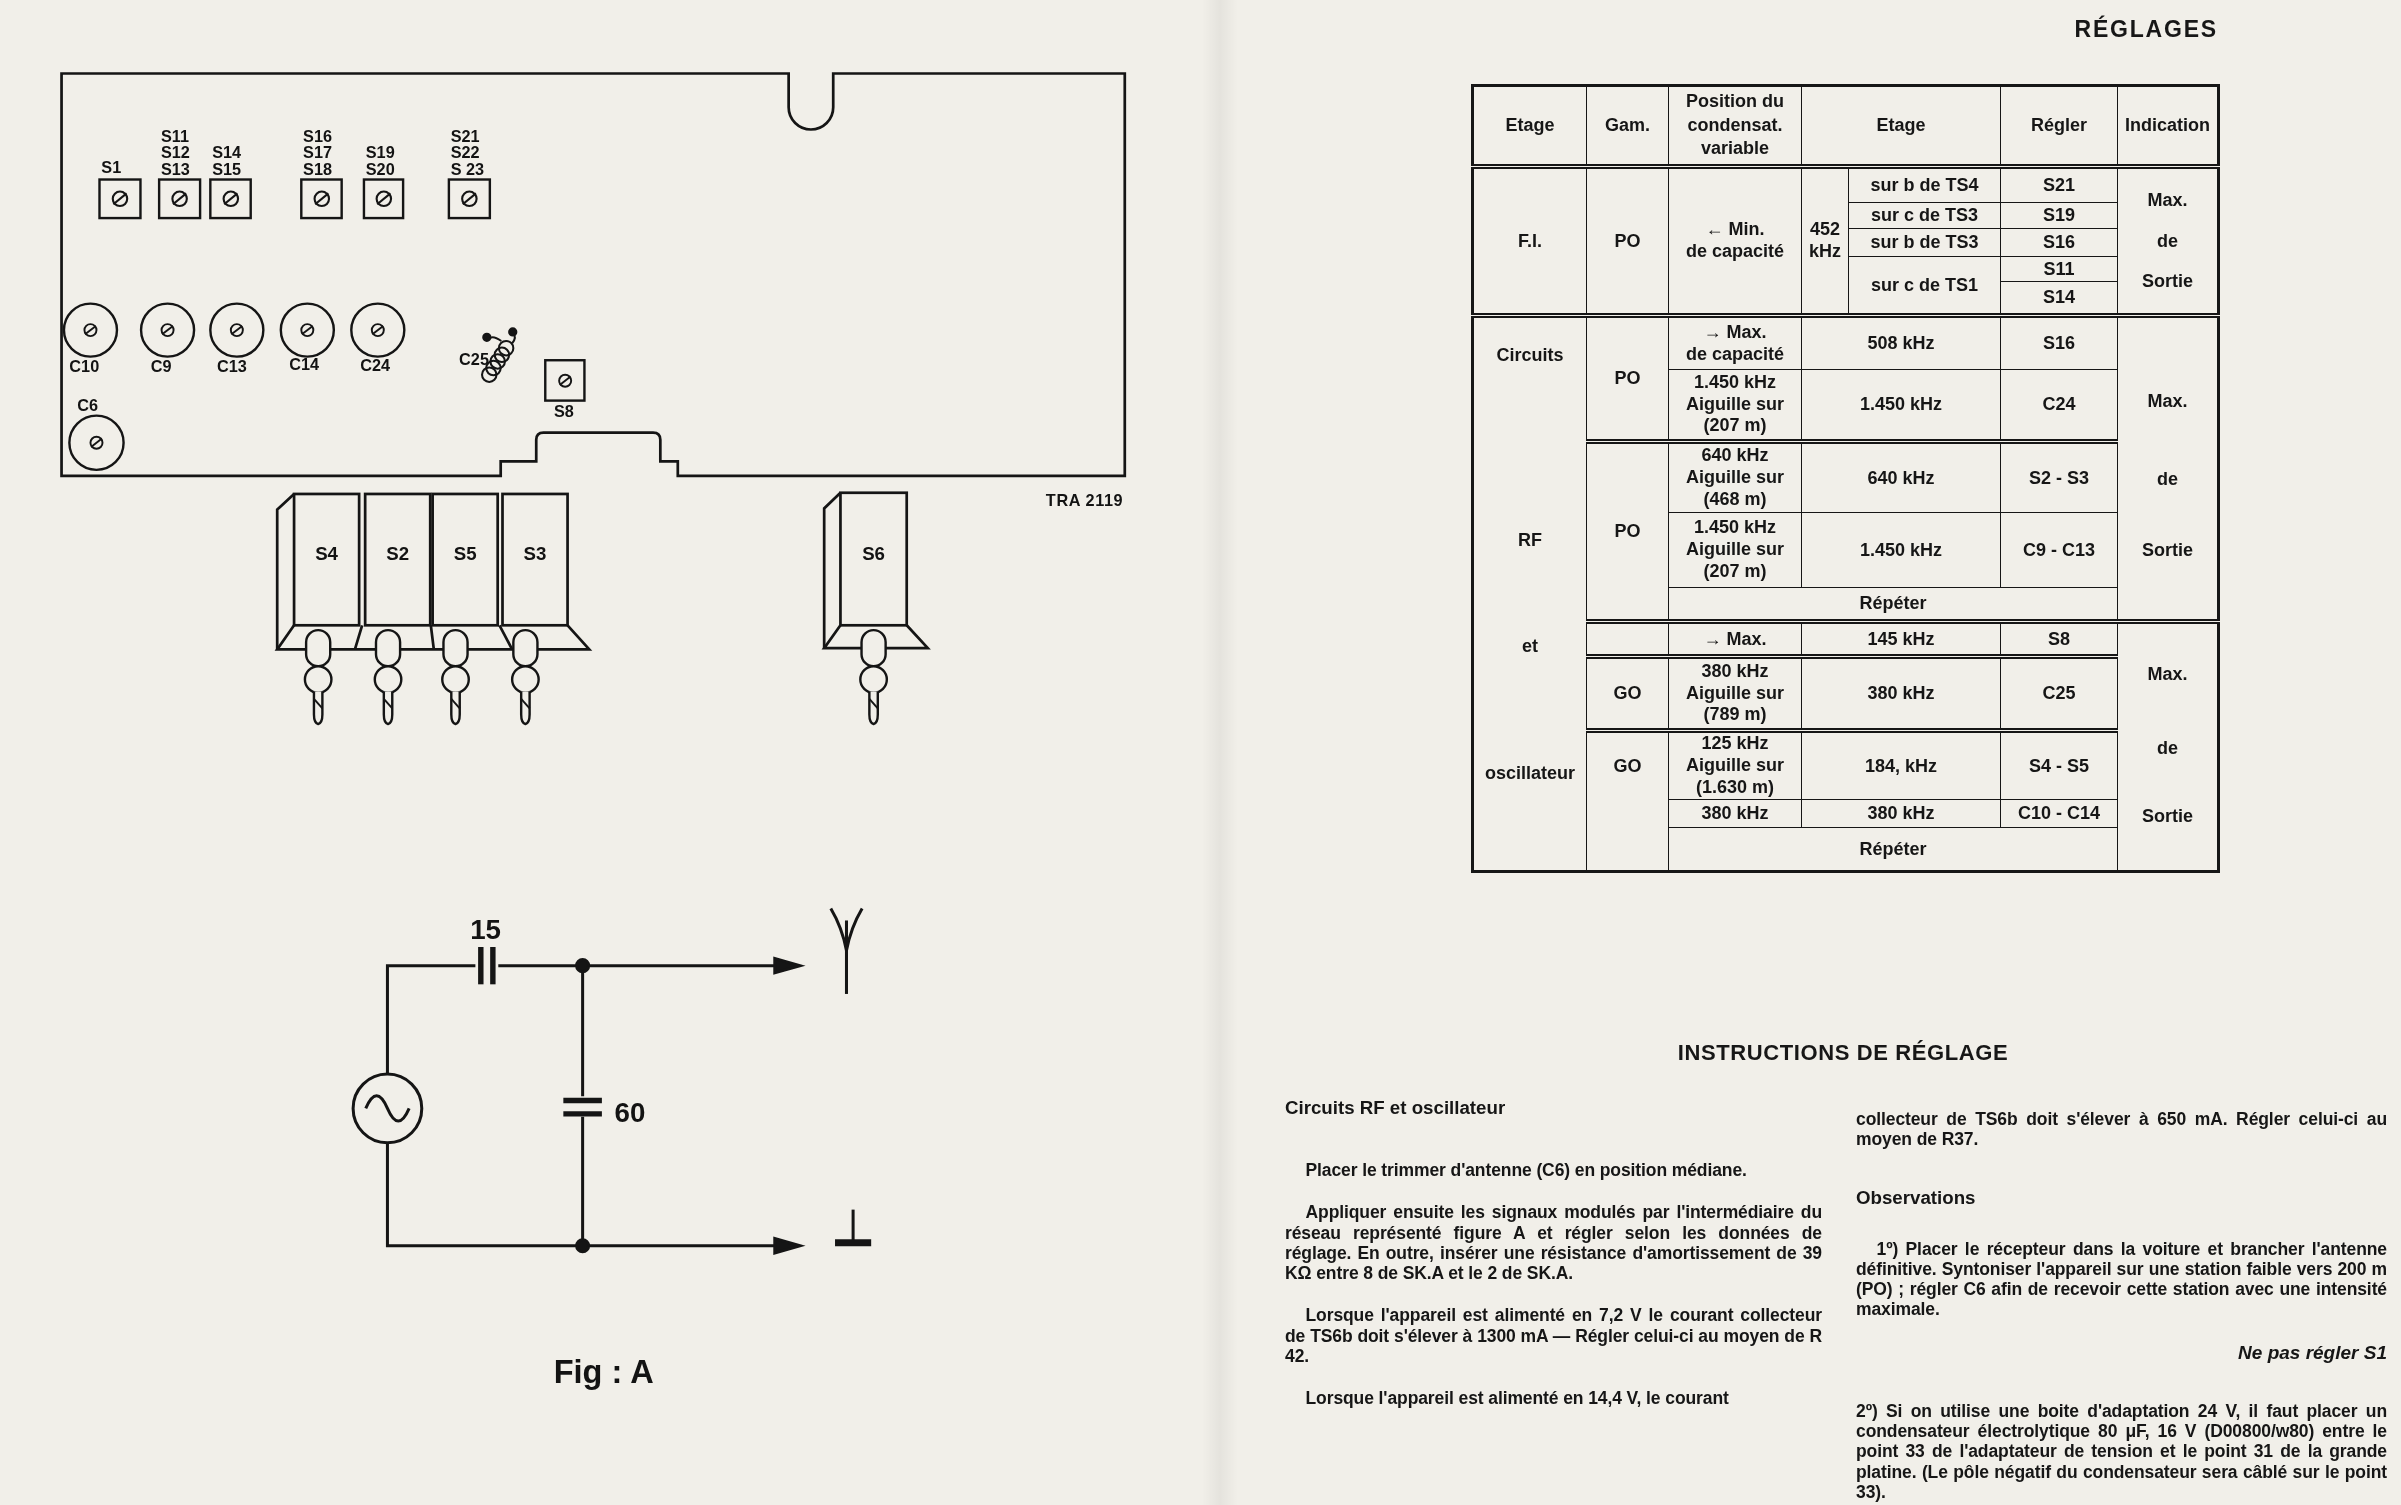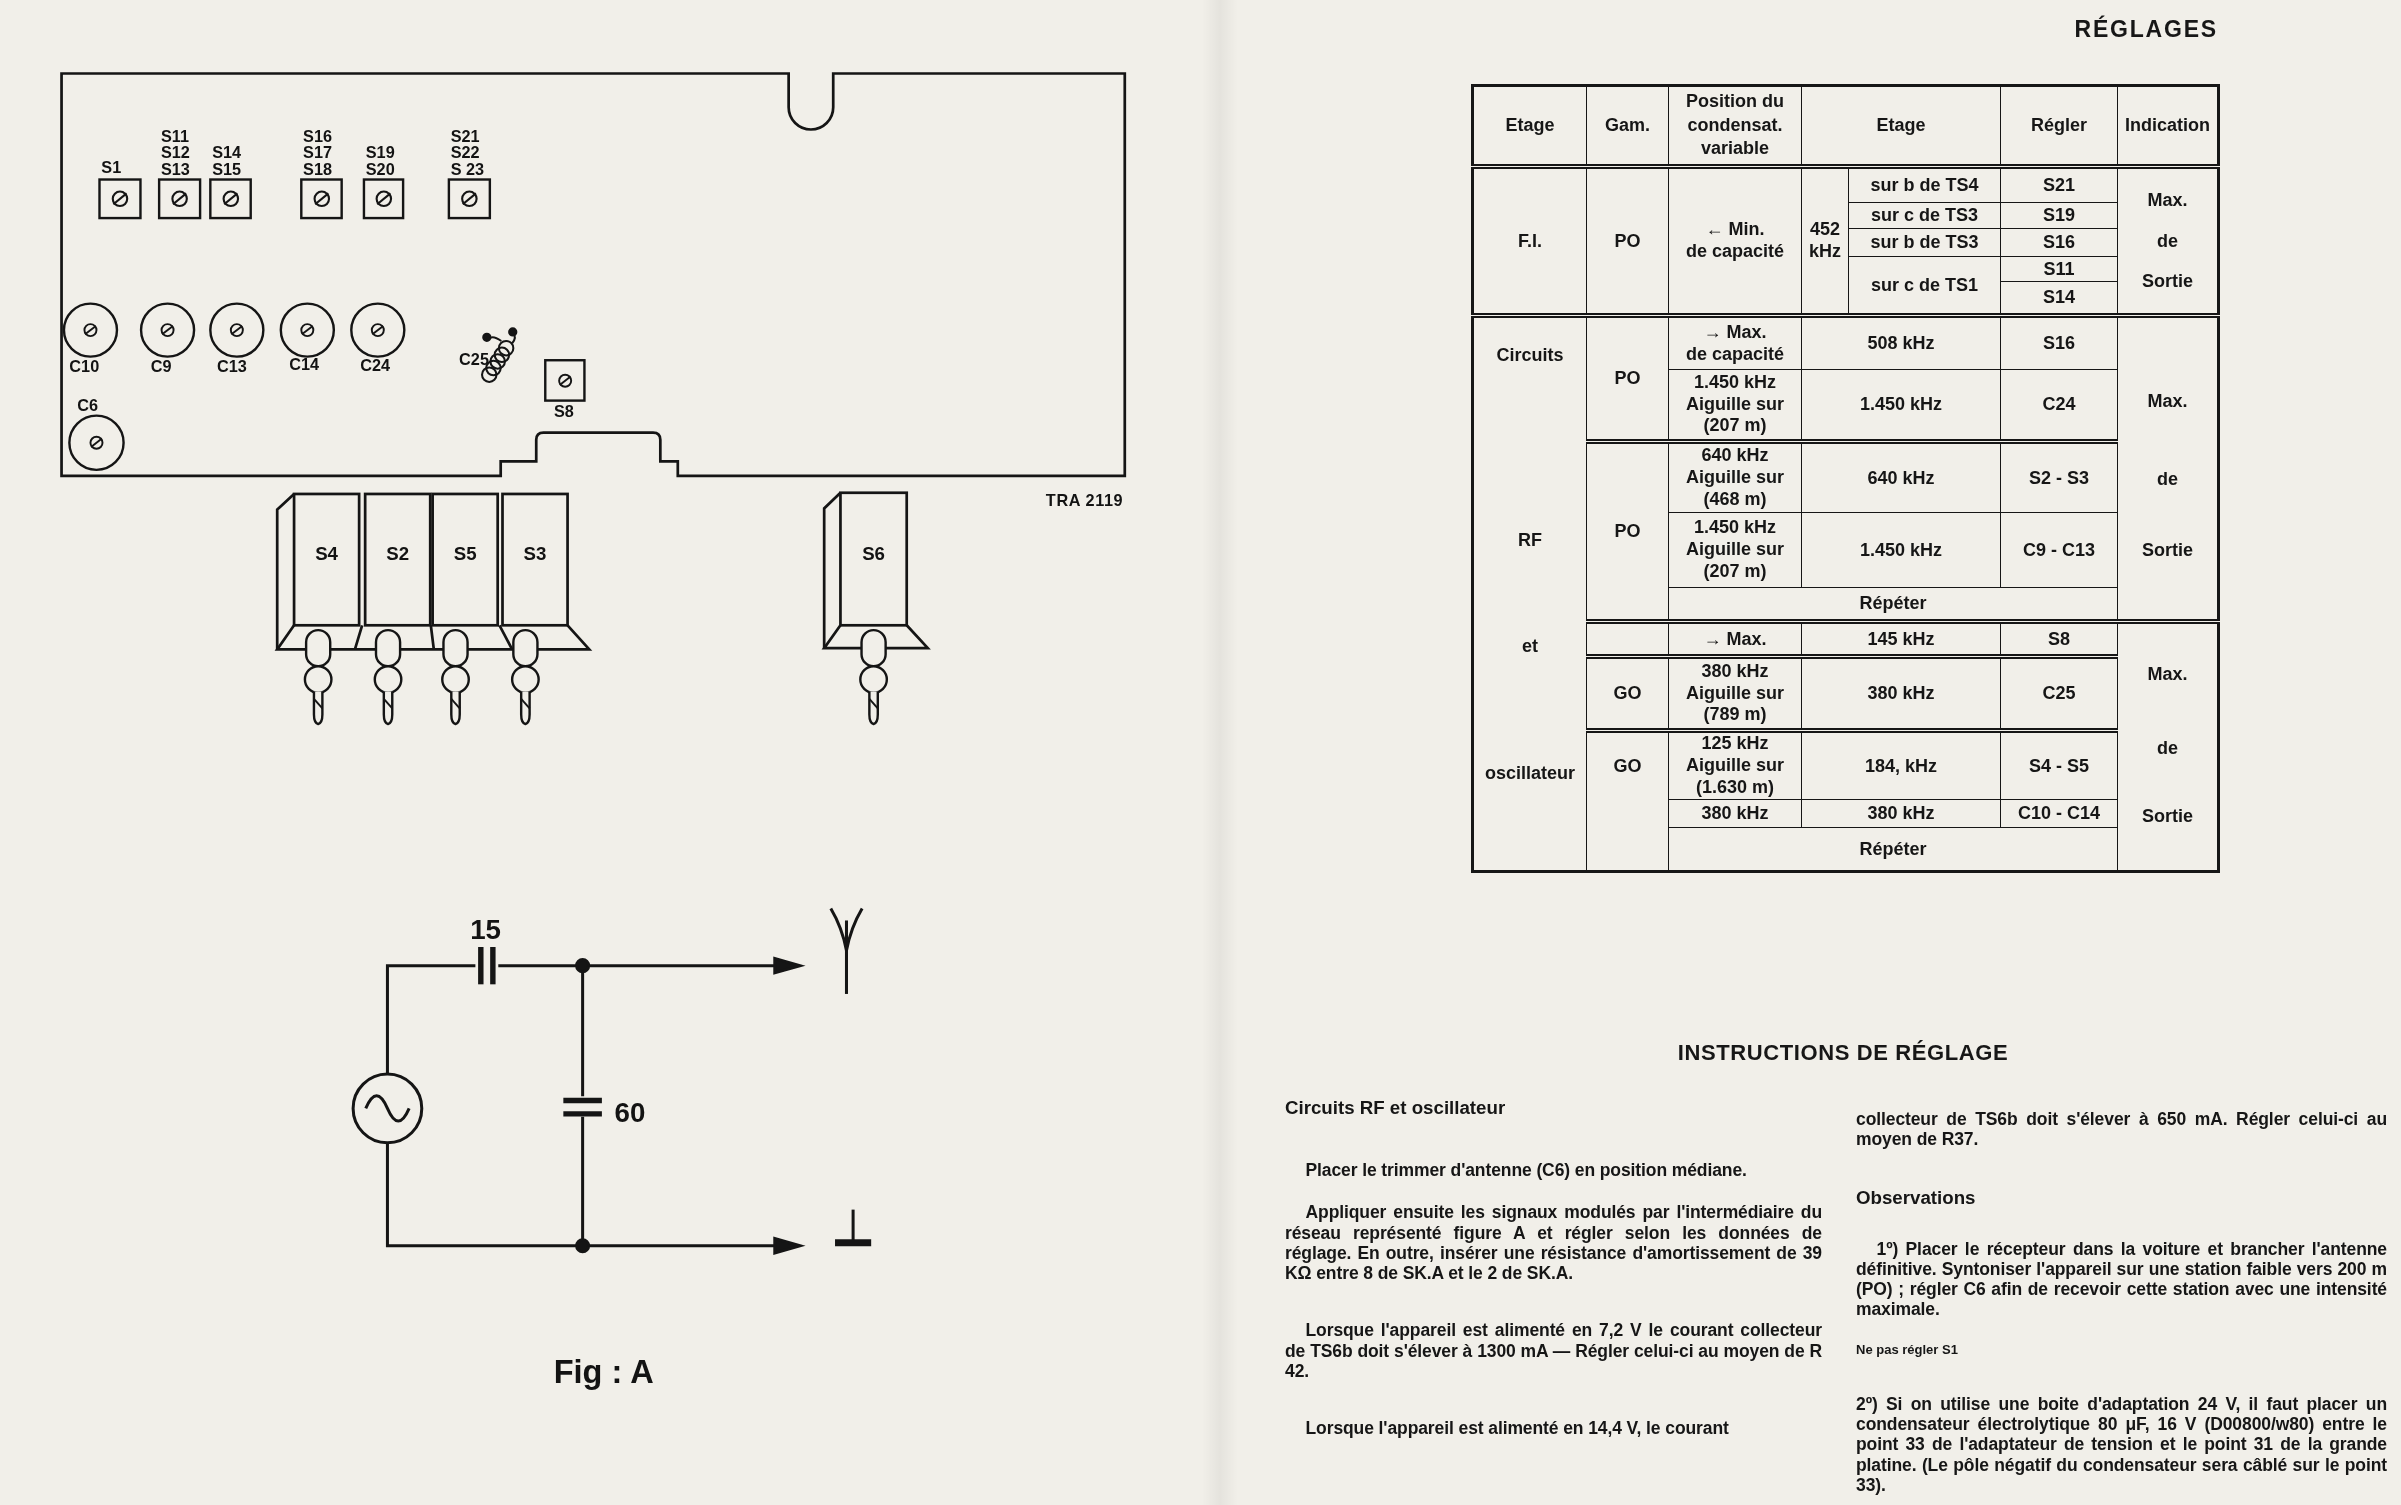--- a/index.html
+++ b/index.html
@@ -47,23 +47,23 @@
   .instr-title {
     position:absolute; left:1283px; top:1040px; width:1120px;
     text-align:center; font-size:22px; font-weight:700; letter-spacing:0.6px;
   }
   .col { position:absolute; top:1097px; color:#161616; }
   .col-left  { left:1285px; width:537px; }
   .col-right { left:1856px; width:531px; }
   .col h3 { font-size:18.7px; font-weight:700; }
   .col p  { font-size:17.5px; font-weight:700; line-height:1.16; text-align:justify; letter-spacing:-0.1px; }
   .col p.ind { text-indent:20.5px; }
-  .col .center { text-align:left; font-size:13px; font-weight:700; }
+  .col .center { text-align:right; font-size:19px; font-weight:700;font-style:italic; }
   .mt12{margin-top:12px} .mt30{margin-top:18px} .mt34{margin-top:37px} .mt36{margin-top:22px}
-  .mt44{margin-top:41px} .mt50{margin-top:30px} .mt52{margin-top:37px} .mt62{margin-top:37px}
+  .mt44{margin-top:41px} .mt50{margin-top:30px} .mt52{margin-top:22px} .mt62{margin-top:37px}
 </style>
 </head>
 <body>
 
 <div id="page">
   <div id="gutter"></div>
 
   <svg style="position:absolute;left:0;top:0" width="1205" height="1506" viewBox="0 0 2000 2500">
     <g stroke="#151515" fill="none" stroke-width="4.5">
 

